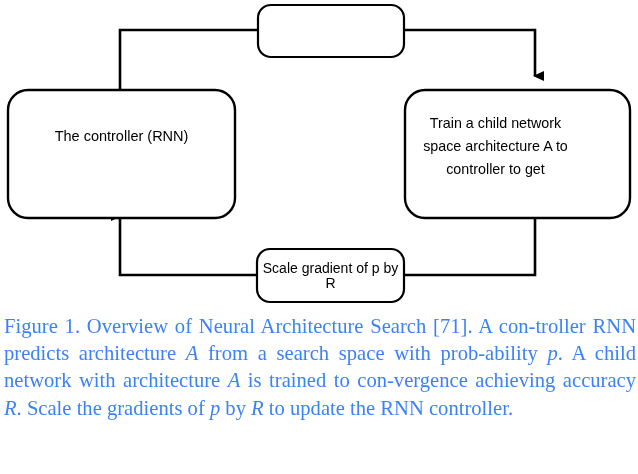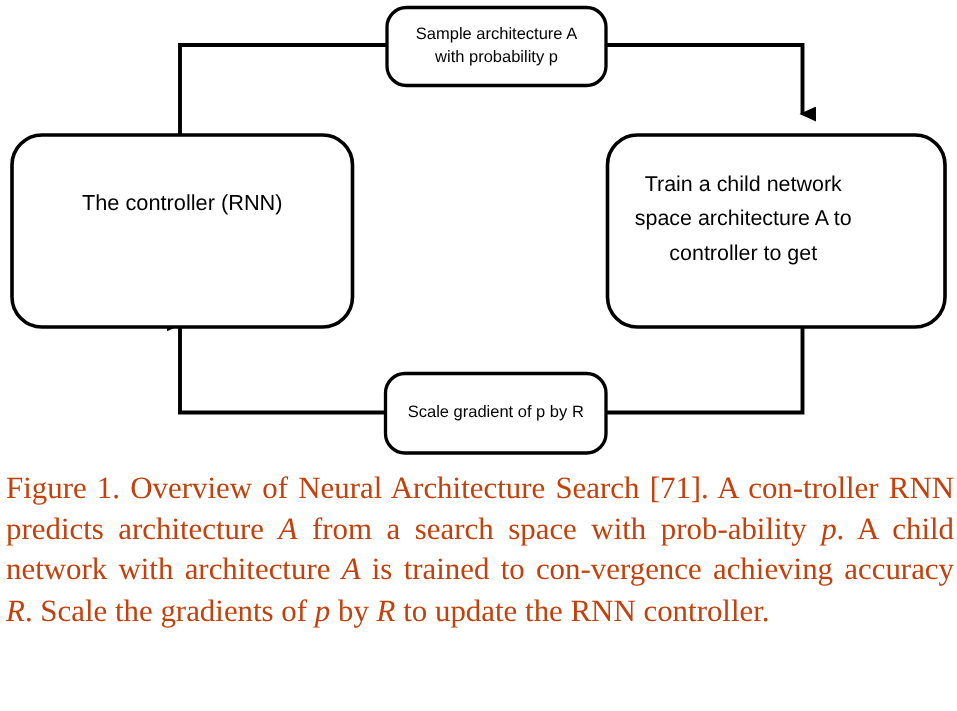--- a/index.html
+++ b/index.html
@@ -59,32 +59,32 @@
     font-size: 14.3px;
     line-height: 23px;
   }
   #sample-label {
     left: 258px; top: 5px; width: 146px; height: 52px;
     font-size: 11px;
     line-height: 15px;
   }
   #update-label {
     left: 257px; top: 249px; width: 147px; height: 53px;
-    font-size: 11px;
+    font-size: 14px;
     line-height: 15px;
   }
   #caption {
     position: absolute;
     left: 4px;
     top: 313px;
     width: 632px;
     font-family: "Liberation Serif", serif;
     font-size: 20.6px;
     line-height: 27.2px;
-    color: #c2410c;
+    color: #3b82f6;
     text-align: justify;
     text-align-last: left;
     letter-spacing: 0px;
   }
   #caption .mathit {
     font-style: italic;
   }
 </style>
 </head>
 <body>
@@ -121,26 +121,20 @@
     </div>
 
     <div class="node-label" id="trainer-label">
       <div>
         <span class="ltext">Train a child network</span>
         <span class="ltext">space architecture A to</span>
         <span class="ltext">controller to get</span>
       </div>
     </div>
 
-    <div class="node-label" id="sample-label">
-      <div>
-        <span class="ltext">Sample architecture A</span>
-        <span class="ltext">with probability p</span>
-      </div>
-    </div>
 
     <div class="node-label" id="update-label">
       <div>
         <span class="ltext">Scale gradient of p by R</span>
       </div>
     </div>
 
   </div>
 
   <div id="caption"><span>Figure 1. Overview of Neural Architecture Search [71].  A con-troller RNN predicts architecture </span><span class="mathit">A</span><span> from a search space with prob-ability </span><span class="mathit">p</span><span>.  A child network with architecture </span><span class="mathit">A</span><span> is trained to con-vergence achieving accuracy </span><span class="mathit">R</span><span>.  Scale the gradients of </span><span class="mathit">p</span><span> by </span><span class="mathit">R</span><span> to update the RNN controller.</span></div>

